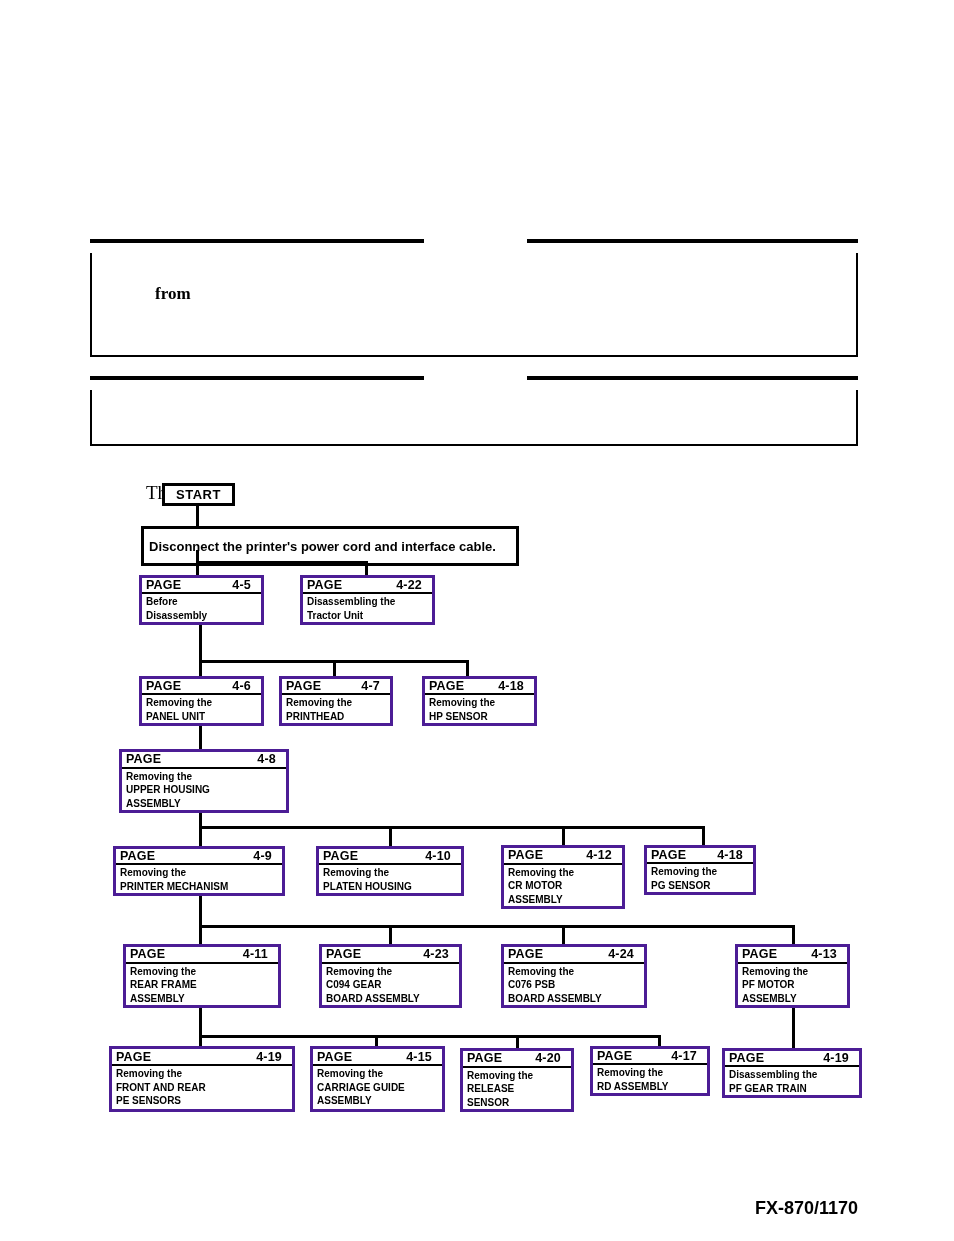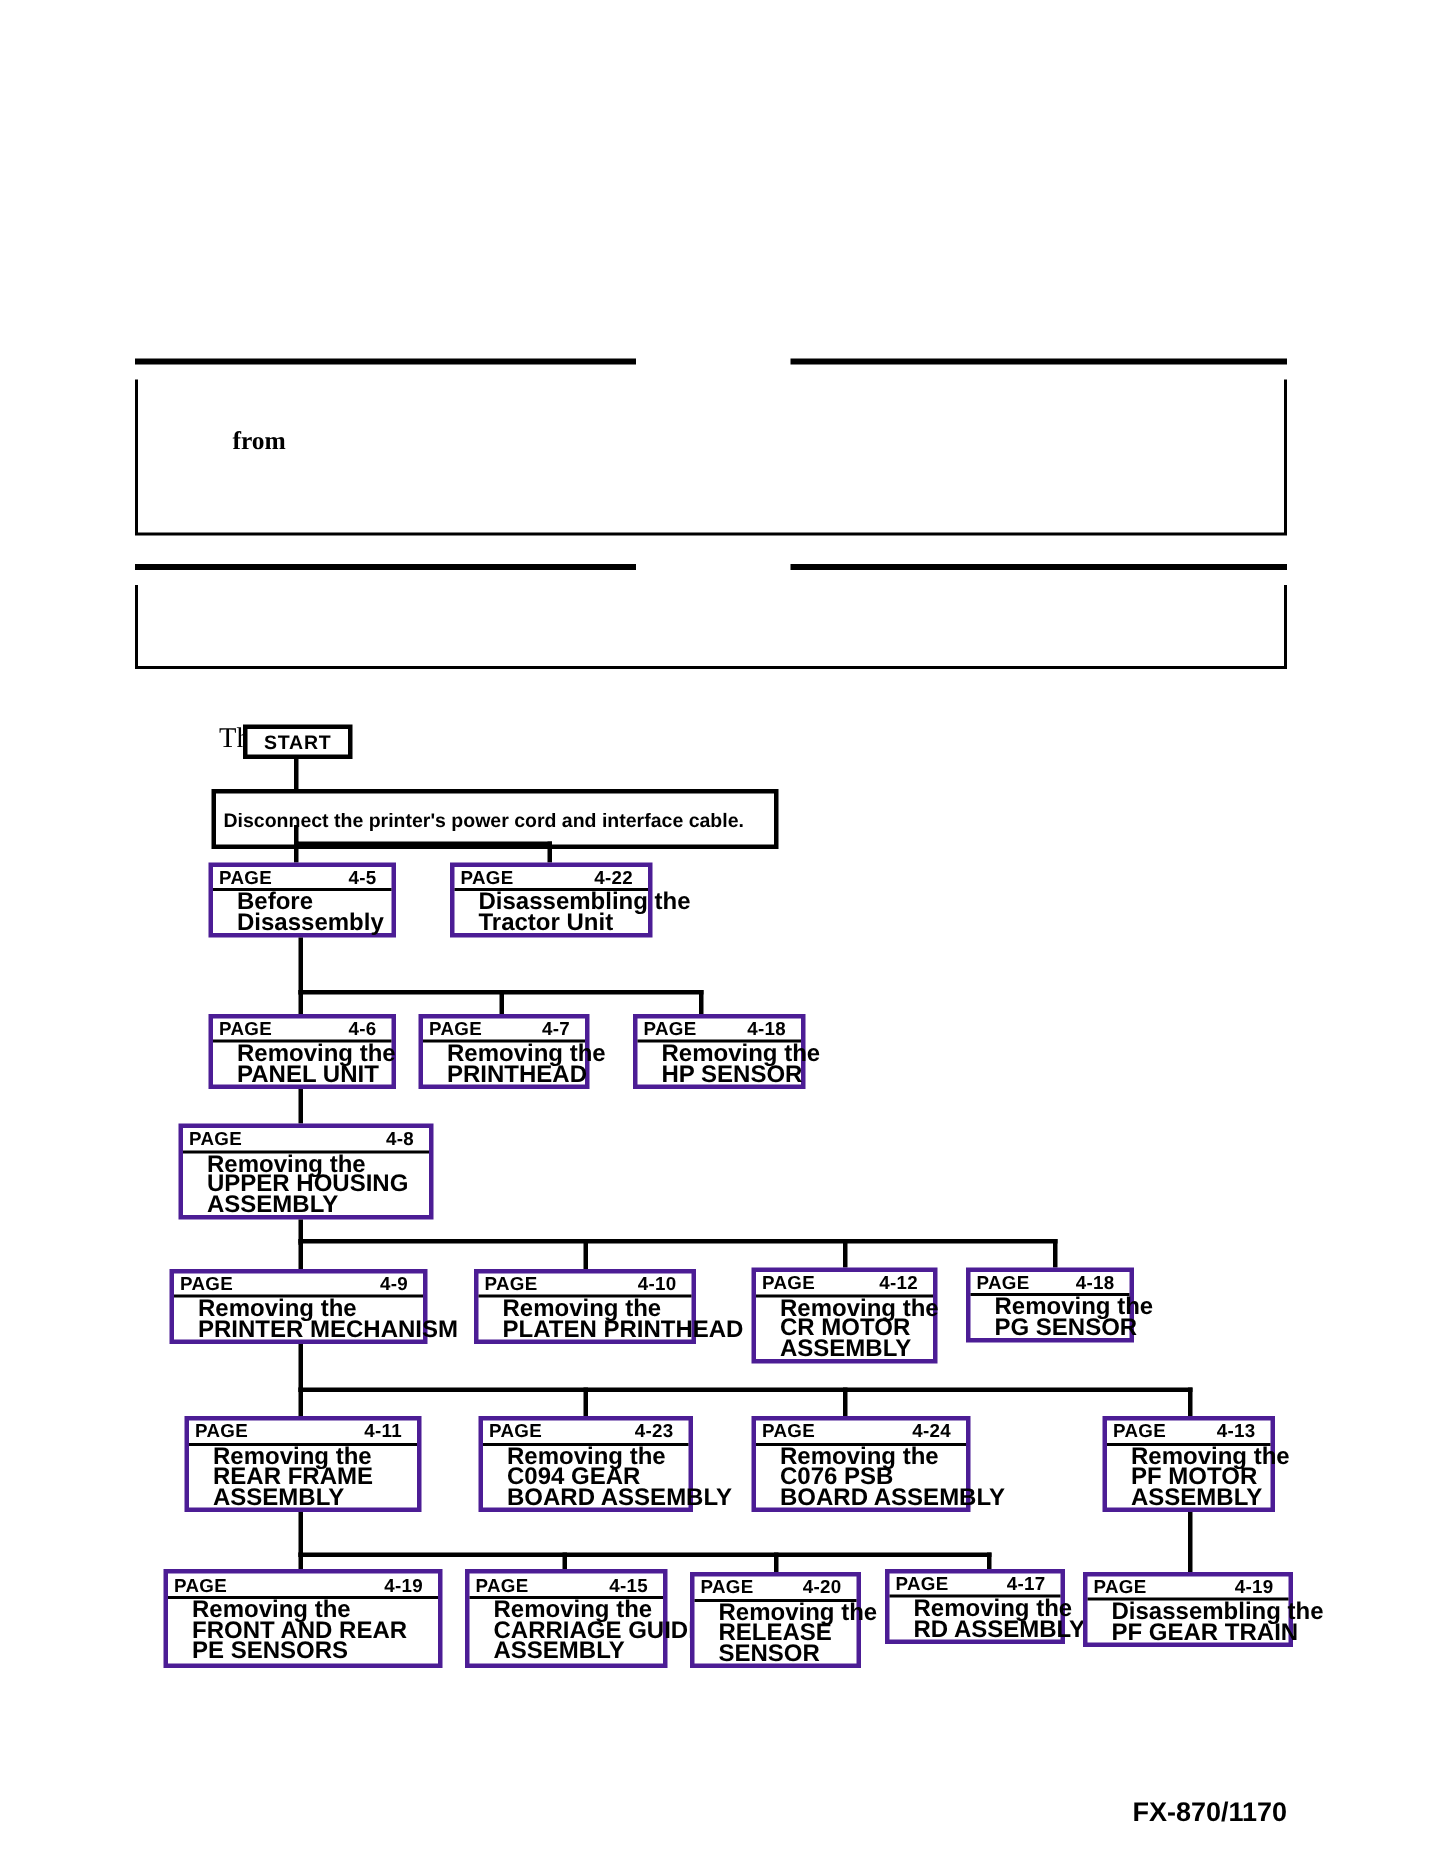--- a/index.html
+++ b/index.html
@@ -97,23 +97,23 @@
     font-size: 12.5px;
     height: 17px;
     padding: 0 4px;
     box-sizing: border-box;
     letter-spacing: 0.2px;
   }
   .node-header .pg-label { }
   .node-header .pg-num { margin-left: auto; padding-right: 6px; text-align: center; }
   .node-body {
     flex: 1;
-    padding: 1px 4px 0 16px;
-    box-sizing: border-box;
-    font-size: 16px;
+    padding: 1px 4px 0 4px;
+    box-sizing: border-box;
+    font-size: 10px;
     line-height: 13.5px;
     font-weight: bold;
   }
   .node-body .ln { display: block; white-space: nowrap; }
 
   
   .conn-v { position: absolute; width: 3px; background: #000; }
   .conn-h { position: absolute; height: 3px; background: #000; }
 
   
@@ -248,21 +248,21 @@
   </div>
 </div>
 
 <div class="node" style="left:316px; top:846px; width:148px; height:50px;">
   <div class="node-header">
     <span class="pg-label">PAGE</span>
     <span class="pg-num">4-10</span>
   </div>
   <div class="node-body">
     <span class="ln">Removing the</span>
-    <span class="ln">PLATEN PRINTHEAD</span>
+    <span class="ln">PLATEN HOUSING</span>
   </div>
 </div>
 
 <div class="node" style="left:501px; top:845px; width:124px; height:64px;">
   <div class="node-header">
     <span class="pg-label">PAGE</span>
     <span class="pg-num">4-12</span>
   </div>
   <div class="node-body">
     <span class="ln">Removing the</span>

